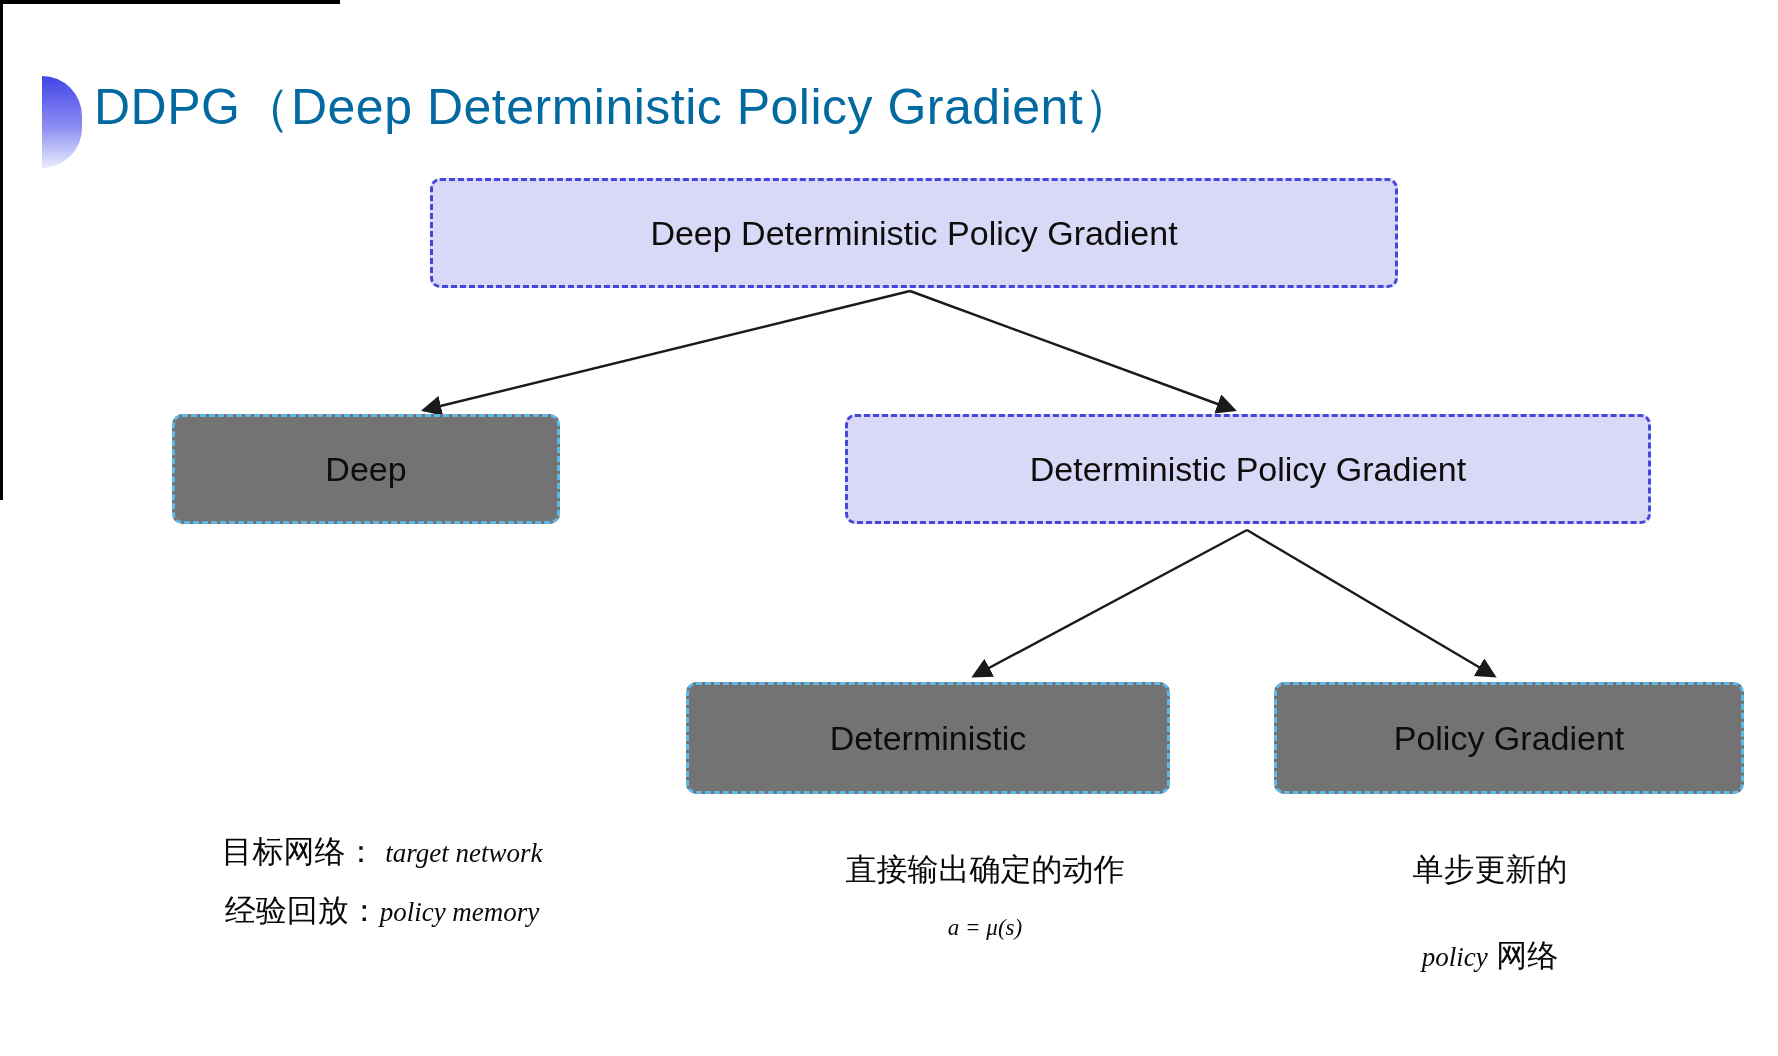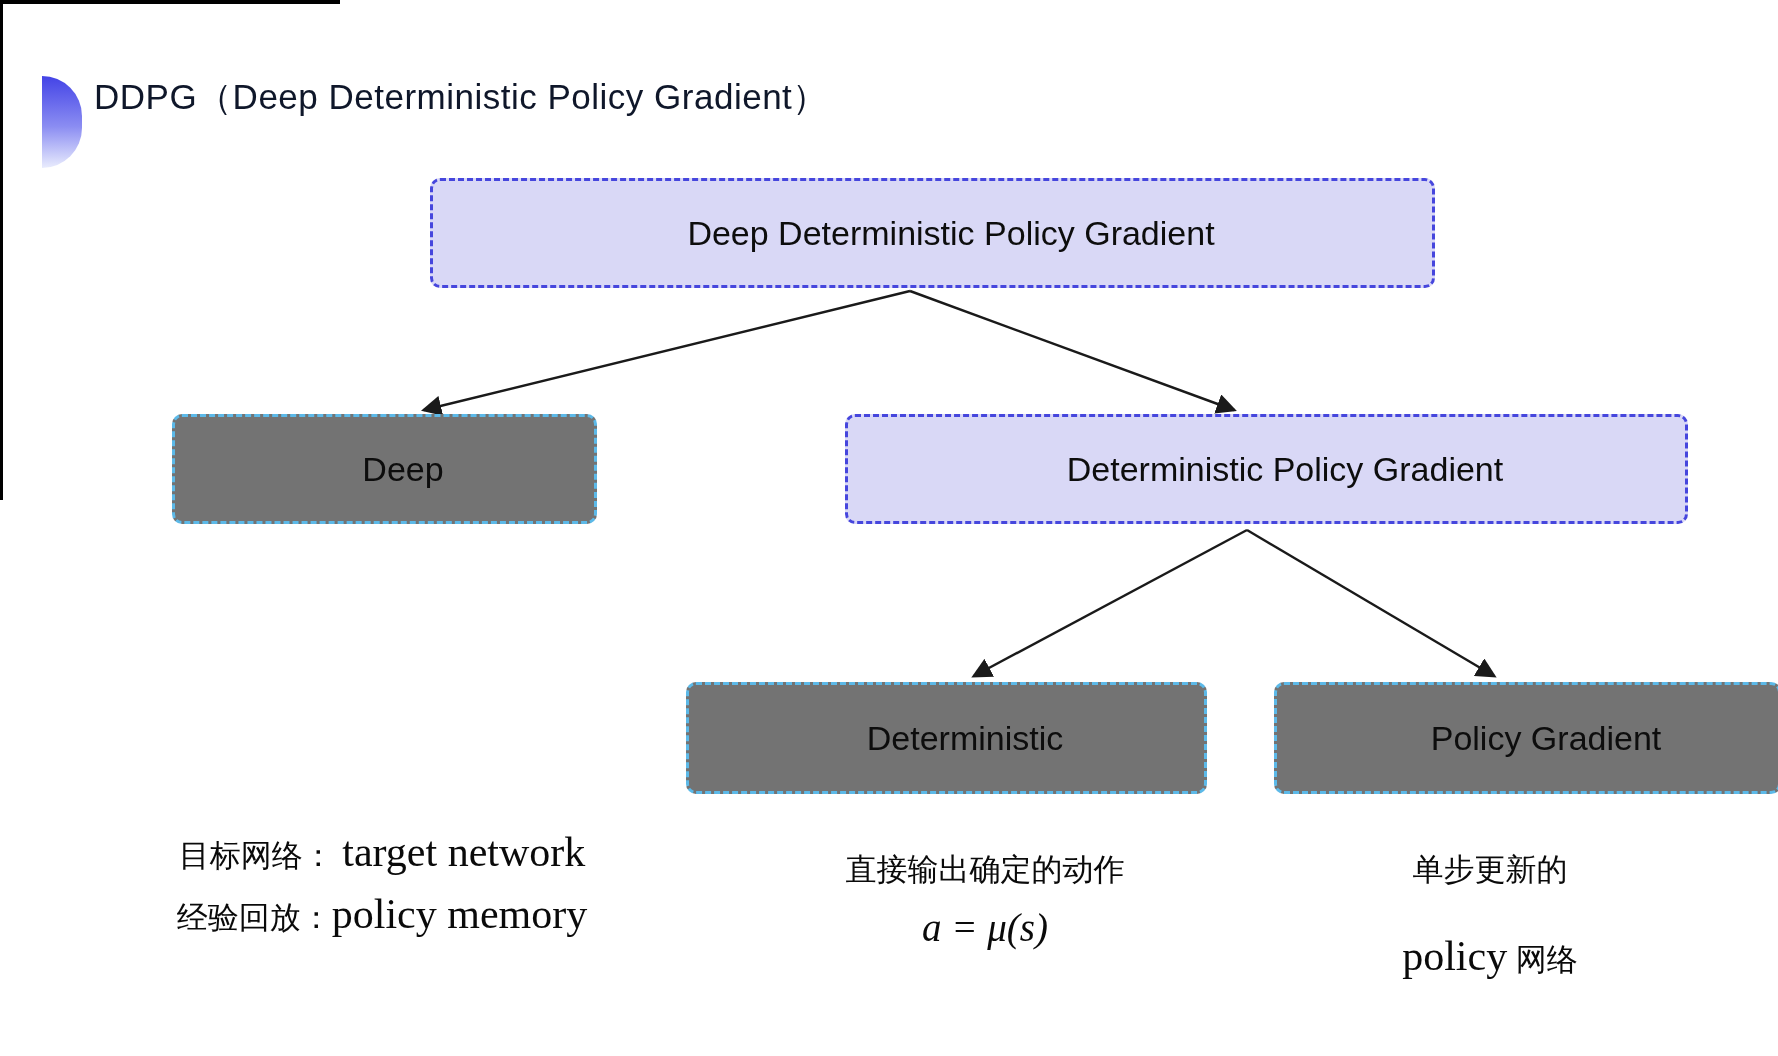--- a/index.html
+++ b/index.html
@@ -12,41 +12,41 @@
   .left-bar{position:absolute;left:0;top:0;width:3px;height:500px;background:#000;}
 
   
   .bullet{
     position:absolute;left:42px;top:76px;width:40px;height:92px;
     border-radius:0 46px 46px 0 / 0 46px 46px 0;
     background:linear-gradient(180deg,#4343e6 0%,#8b8df2 55%,#e9ecfd 100%);
   }
   .title{
     position:absolute;left:94px;top:74px;margin:0;
-    font-size:35px;font-weight:400;color:#0f172a;letter-spacing:0.5px;white-space:nowrap;
+    font-size:50px;font-weight:400;color:#0369a1;letter-spacing:0.5px;white-space:nowrap;
   }
 
   
   .node{
     position:absolute;display:flex;align-items:center;justify-content:center;
-    border-radius:10px;font-size:34px;font-weight:500;color:#0d0d0d;text-align:center;padding-left:37px;
+    border-radius:10px;font-size:34px;font-weight:500;color:#0d0d0d;text-align:center;
   }
   .node.lavender{background:#d9d8f6;border:3px dashed #4646dd;}
   .node.cyan{background:#737373;border:3px dashed #5cb9e8;}
 
   .edges{position:absolute;left:0;top:0;width:1778px;height:1056px;pointer-events:none;}
 
   
   .notes{
     position:absolute;display:flex;flex-direction:column;align-items:center;
     color:#0a0a0a;font-size:31px;font-weight:400;text-align:center;
   }
   .notes .line{line-height:44px;margin-bottom:14px;white-space:nowrap;}
-  .em{font-family:"Liberation Serif", serif;font-size:42px;}
-  .formula{font-family:"Liberation Serif", serif;font-style:italic;font-size:39px;line-height:44px;}
+  .em{font-family:"Liberation Serif", serif;font-style:italic;font-size:27px;}
+  .formula{font-family:"Liberation Serif", serif;font-style:italic;font-size:23px;line-height:44px;}
 </style>
 </head>
 <body>
 
 <div class="slide">
 
   <div class="top-bar"></div>
   <div class="left-bar"></div>
 
   <span class="bullet"></span>

